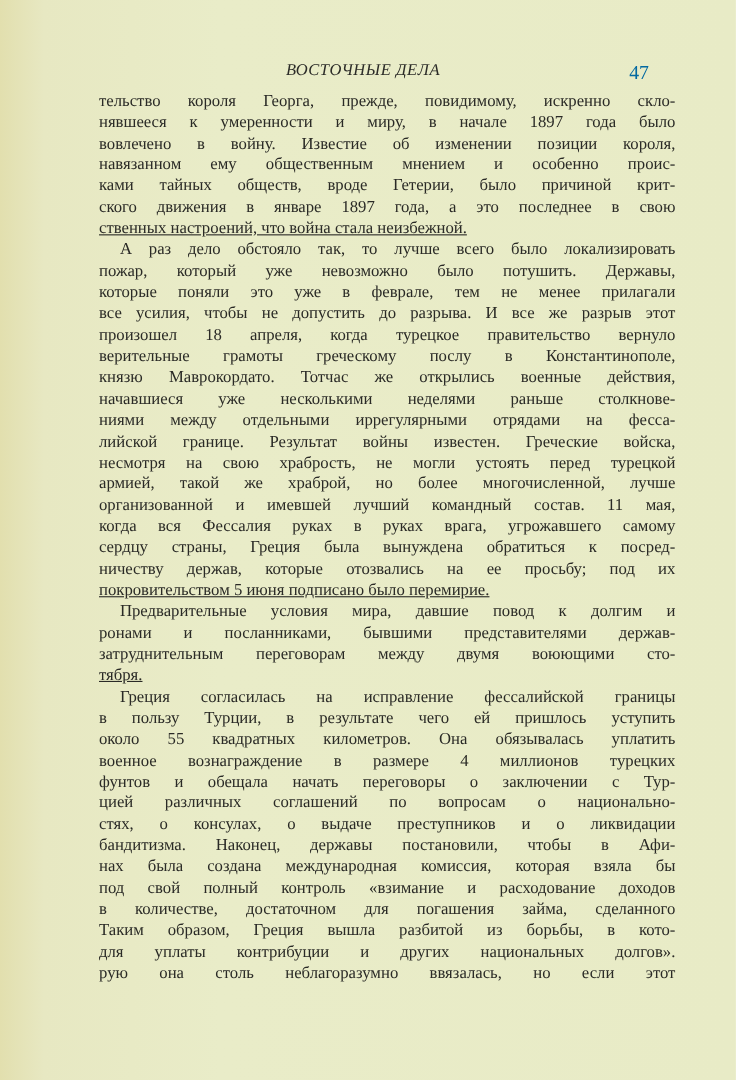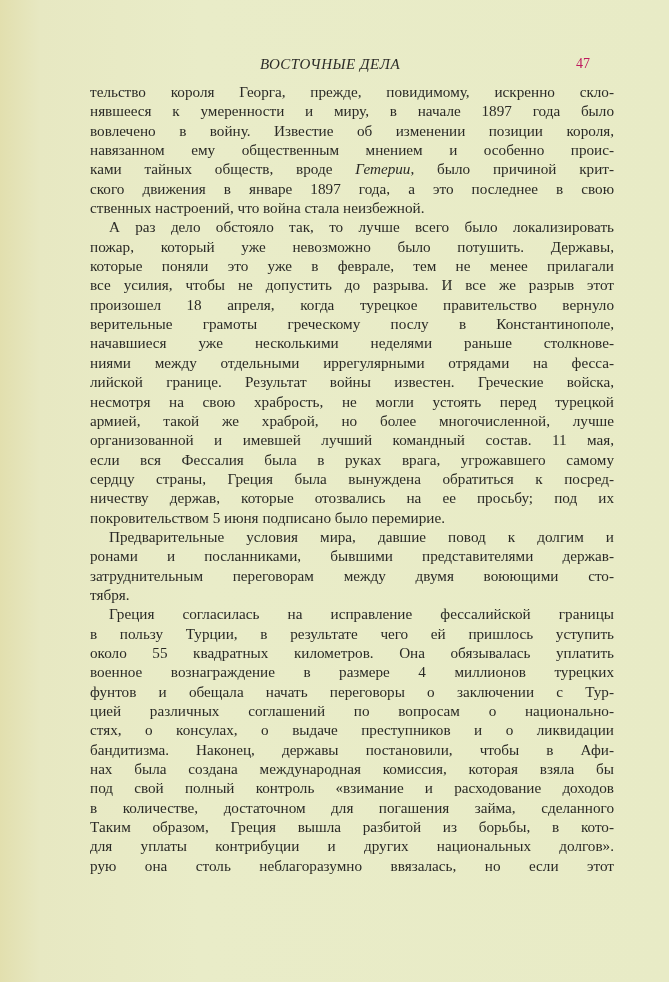--- a/index.html
+++ b/index.html
@@ -35,46 +35,47 @@
     font-style: italic;
     font-size: 15px;
     letter-spacing: 0.5px;
     top: 0;
     color: #2c2c28;
   }
   .page-number {
     position: absolute;
     right: 2px;
     top: 0;
-    font-size: 14px;
-    color: #be185d;
+    font-size: 18px;
+    color: #0369a1;
   }
   .body-text {
     position: absolute;
     top: 82px;
     left: 68px;
     width: 524px;
     margin-left: 22px;
   }
   .line {
     height: 19.35px;
     line-height: 19.35px;
     font-size: 15.2px;
     white-space: nowrap;
     text-align: justify;
     text-align-last: justify;
     overflow: visible;
   }
   .line.last {
     text-align-last: left;
+    text-decoration: underline;
   }
   .line.indent {
     padding-left: 19px;
   }
-  .line .it { font-style: italic; }
+  .line .it { }
 </style>
 </head>
 <body>
 
 <div class="page">
   <div class="running-head">
     <div class="running-title">ВОСТОЧНЫЕ ДЕЛА</div>
     <div class="page-number">47</div>
   </div>
 
@@ -88,27 +89,28 @@
         <div class="line">ского движения в январе 1897 года, а это последнее в свою</div>
         <div class="line last">ственных настроений, что война стала неизбежной.</div>
       </div>
       <div>
         <div class="line indent">А раз дело обстояло так, то лучше всего было локализировать</div>
         <div class="line">пожар, который уже невозможно было потушить. Державы,</div>
         <div class="line">которые поняли это уже в феврале, тем не менее прилагали</div>
         <div class="line">все усилия, чтобы не допустить до разрыва. И все же разрыв этот</div>
         <div class="line">произошел 18 апреля, когда турецкое правительство вернуло</div>
         <div class="line">верительные грамоты греческому послу в Константинополе,</div>
+        <div class="line">князю Маврокордато. Тотчас же открылись военные действия,</div>
         <div class="line">начавшиеся уже несколькими неделями раньше столкнове-</div>
         <div class="line">ниями между отдельными иррегулярными отрядами на фесса-</div>
         <div class="line">лийской границе. Результат войны известен. Греческие войска,</div>
         <div class="line">несмотря на свою храбрость, не могли устоять перед турецкой</div>
         <div class="line">армией, такой же храброй, но более многочисленной, лучше</div>
         <div class="line">организованной и имевшей лучший командный состав. 11 мая,</div>
-        <div class="line">если вся Фессалия была в руках врага, угрожавшего самому</div>
+        <div class="line">когда вся Фессалия руках в руках врага, угрожавшего самому</div>
         <div class="line">сердцу страны, Греция была вынуждена обратиться к посред-</div>
         <div class="line">ничеству держав, которые отозвались на ее просьбу; под их</div>
         <div class="line last">покровительством 5 июня подписано было перемирие.</div>
       </div>
       <div>
         <div class="line indent">Предварительные условия мира, давшие повод к долгим и</div>
         <div class="line">ронами и посланниками, бывшими представителями держав-</div>
         <div class="line">затруднительным переговорам между двумя воюющими сто-</div>
         <div class="line last">тября.</div>
       </div>

